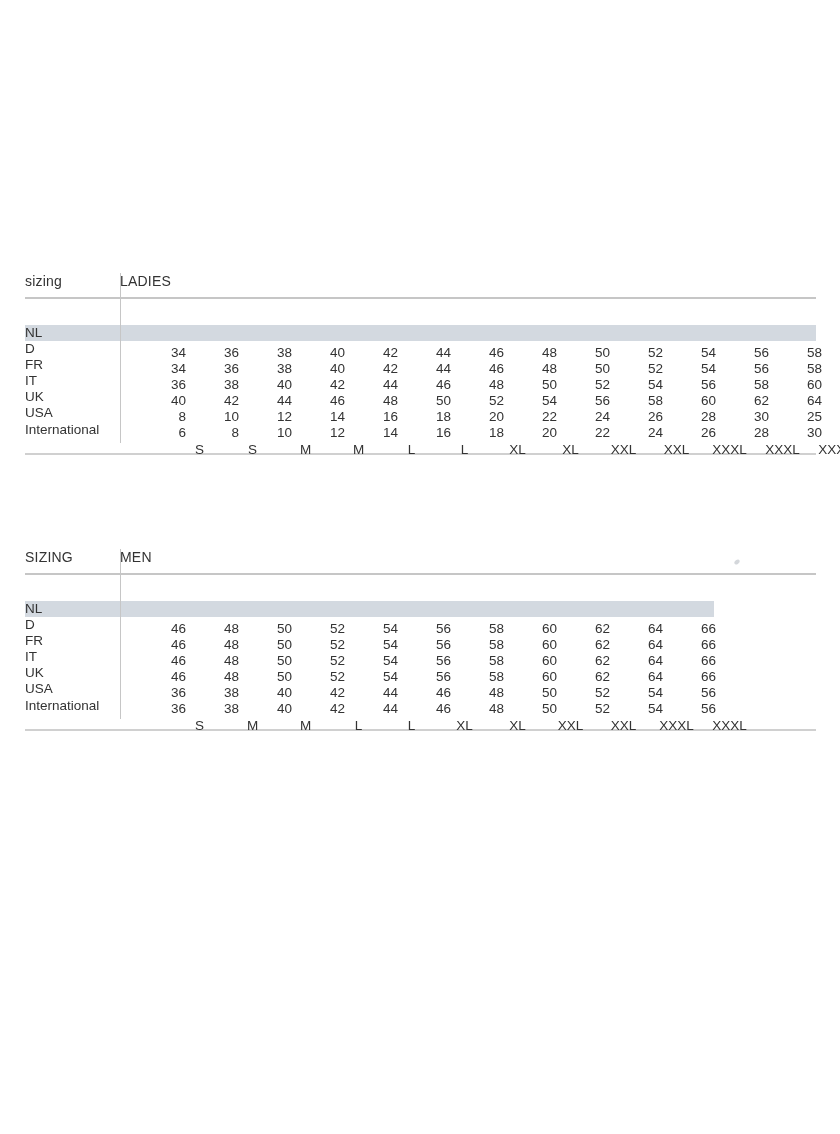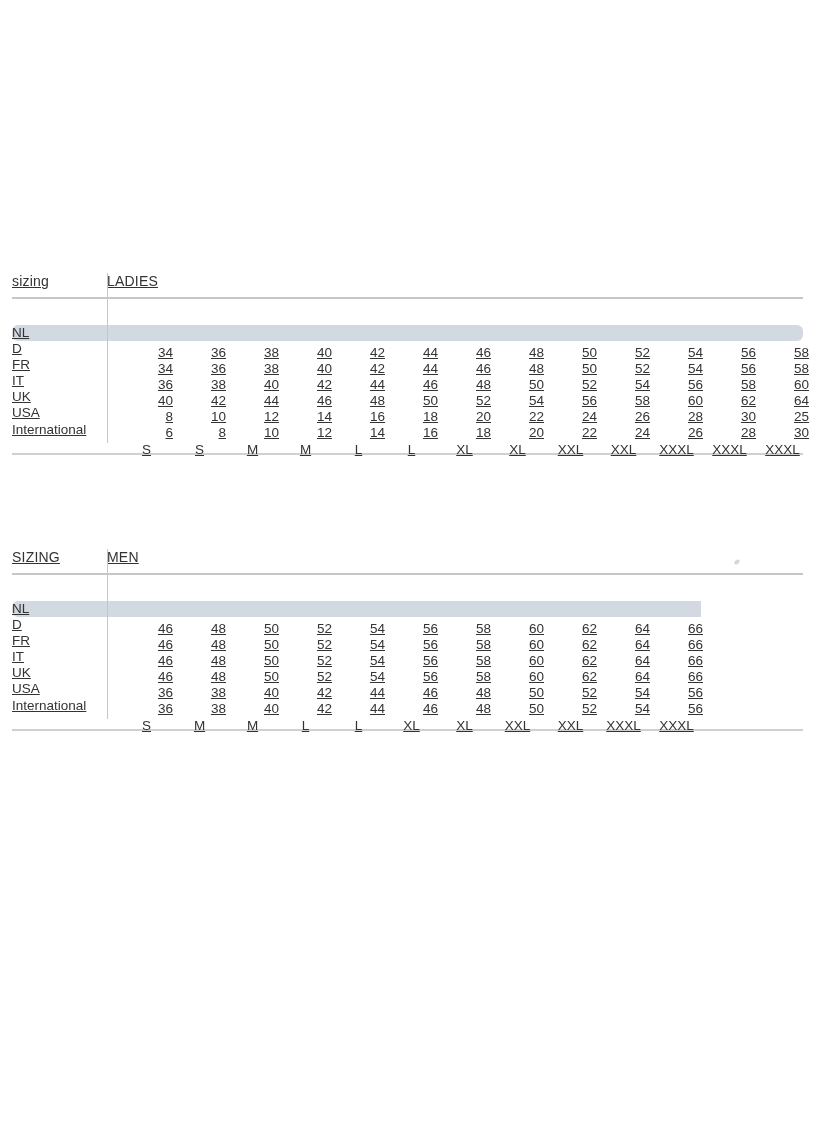--- a/index.html
+++ b/index.html
@@ -10,41 +10,41 @@
     --rule-bottom:#d0d0d0;
   }
   *{margin:0;padding:0;box-sizing:border-box;}
   html,body{background:var(--bg);}
   body{
     width:840px;height:1134px;position:relative;overflow:hidden;
     font-family:"Liberation Sans","DejaVu Sans",sans-serif;
     color:var(--text);
   }
   .table-section{
-    position:absolute;left:12px;width:791px;text-decoration:underline;
+    position:absolute;left:25px;width:791px;
   }
   .table-section.ladies{top:273px;}
   .table-section.men{top:549px;}
   .table-header{
     display:flex;align-items:flex-start;height:26px;
     border-bottom:2px solid var(--rule);
     font-size:14px;line-height:16px;letter-spacing:0.2px;
   }
   .corner-label{width:95px;flex:0 0 95px;}
   .table-title{}
   .column-divider{
     position:absolute;left:95px;top:0;width:1px;height:170px;
     background:var(--rule);
   }
   .table-body{margin-top:26px;}
   .row{
     display:flex;height:16px;line-height:16px;
-    font-size:13.5px;white-space:nowrap;border-radius:6px;
-  }
-  .row.tall{height:18px;line-height:18px;}
+    font-size:13.5px;white-space:nowrap;
+  }
+  .row.tall{height:18px;line-height:18px;gap:40px;}
   .row.highlight{
     background:linear-gradient(to right, var(--hl-c) 0, var(--hl-c) var(--hl-w), transparent var(--hl-w));
   }
   .row-label{width:95px;flex:0 0 95px;overflow:hidden;}
   .row-values{display:flex;padding-left:13px;margin-top:20px;}
   .cell{width:53px;flex:0 0 53px;}
   .cell.num{text-align:right;}
   .cell.letter{text-align:center;}
   .table-bottom-rule{
     margin-top:14px;height:2px;background:var(--rule-bottom);

